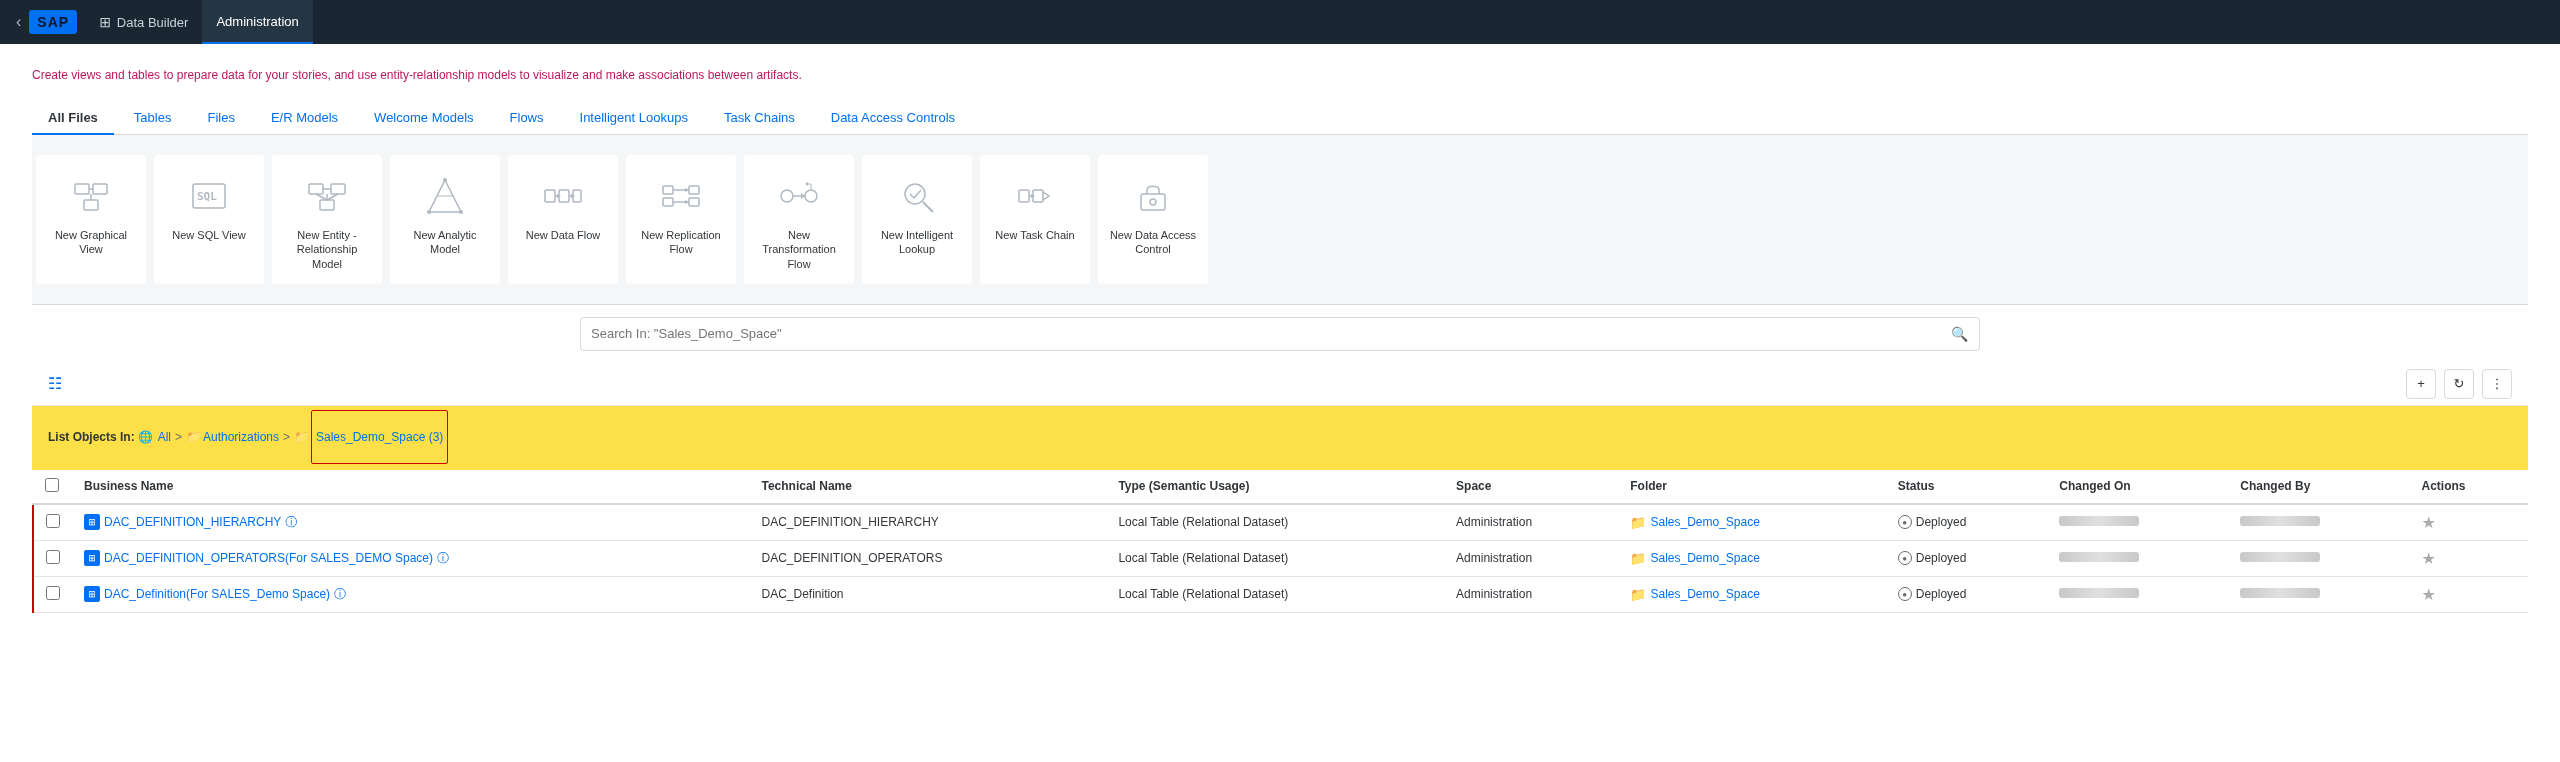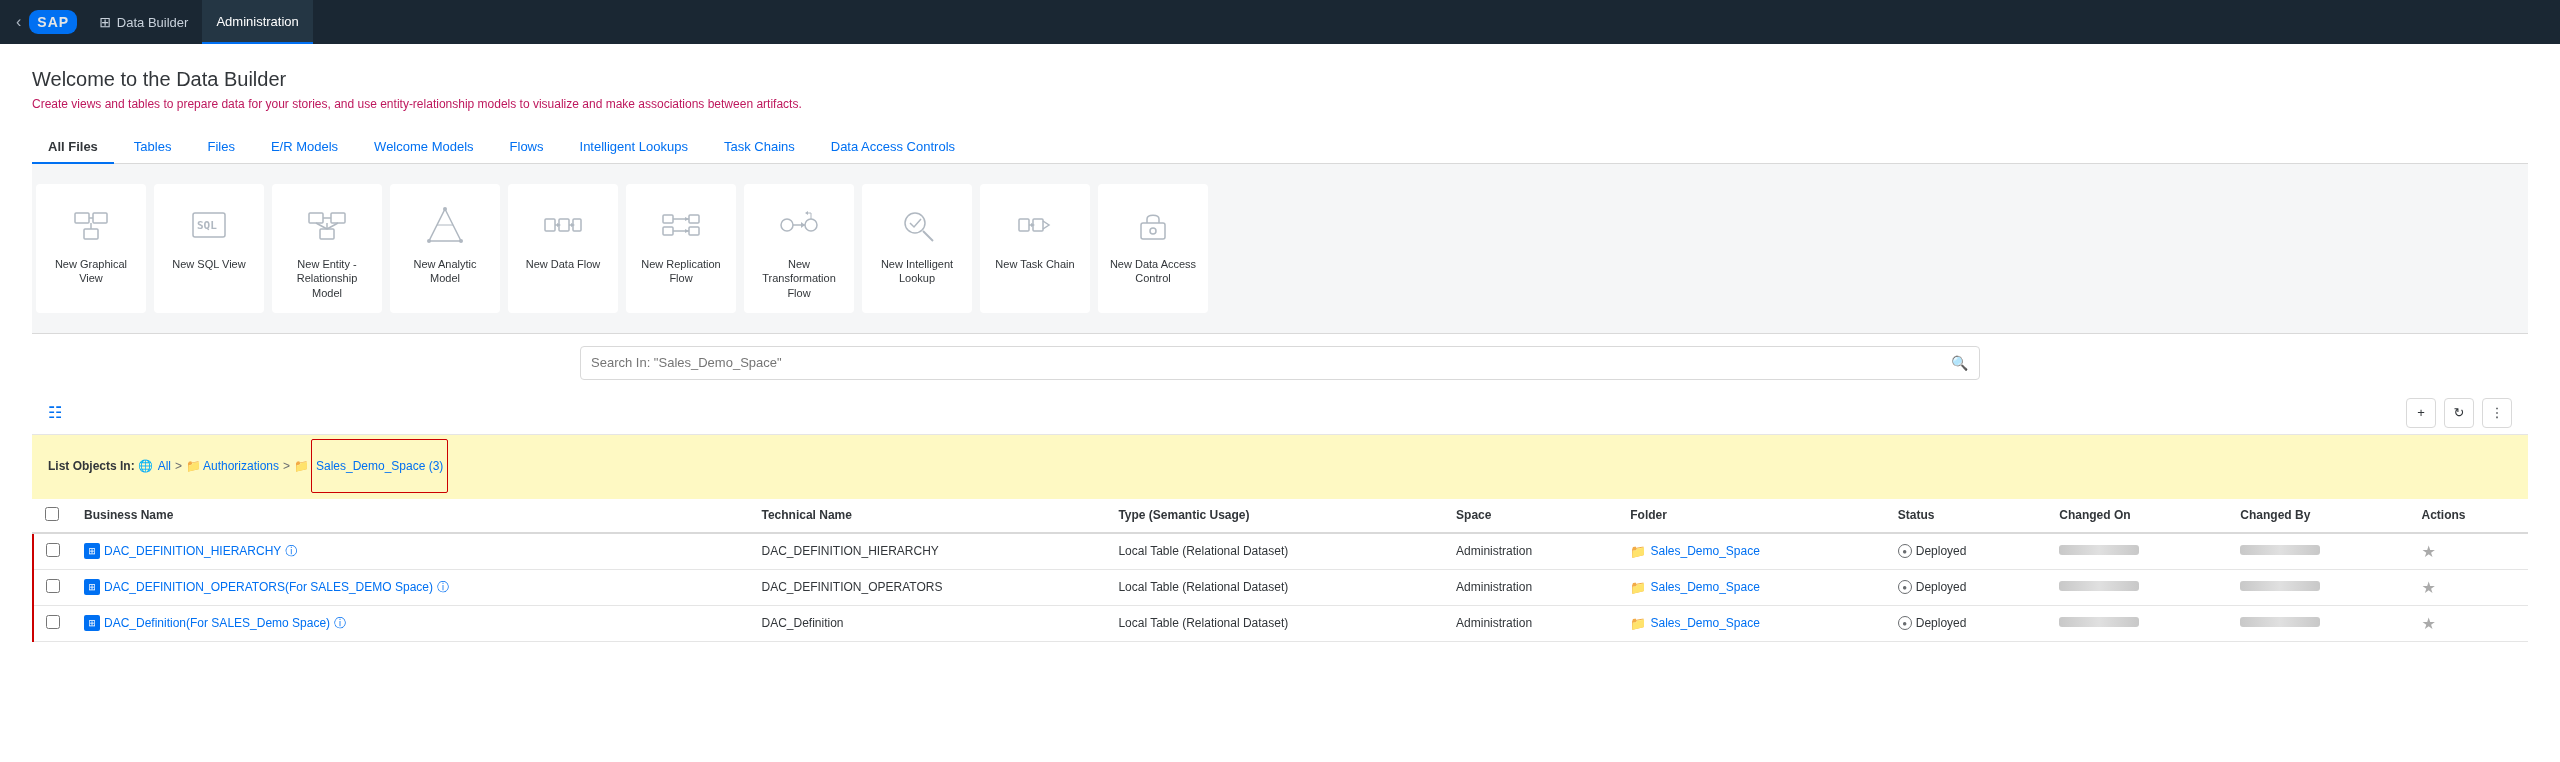--- a/index.html
+++ b/index.html
@@ -15,25 +15,25 @@
       gap: 0;
     }
     .nav-back {
       color: #aab4c0;
       font-size: 16px;
       cursor: pointer;
       padding: 0 8px;
     }
     .sap-logo {
       background: #0070f2;
-      color: #e5e5e5;
+      color: #0f172a;
       font-weight: bold;
       font-size: 14px;
       padding: 4px 8px;
-      border-radius: 9px;
+      border-radius: 3px;
       margin-right: 8px;
       letter-spacing: 1px;
     }
     .nav-item {
       display: flex;
       align-items: center;
       gap: 6px;
       color: #c8d1db;
       padding: 0 14px;
       height: 44px;
@@ -196,21 +196,21 @@
       cursor: pointer;
       color: #32363a;
       background: white;
     }
 
     
     .breadcrumb-row {
       display: flex;
       align-items: center;
       padding: 4px 16px 6px 16px;
-      background: #fef9c3;
+      background: #fde047;
       font-size: 12px;
     }
     .breadcrumb-label {
       color: #32363a;
       font-weight: 600;
       margin-right: 4px;
     }
     .breadcrumb-link {
       color: #0070f2;
       cursor: pointer;
@@ -343,21 +343,20 @@
     <span class="nav-icon">⊞</span>
     <span>Data Builder</span>
   </div>
   <div class="nav-item active">
     <span>Administration</span>
   </div>
 </div>
 
 <div class="main-content">
 
-  <h1 class="page-title">Welcome to the Data Builder</h1>
   <p class="page-subtitle">Create views and tables to prepare data for your stories, and use entity-relationship models to visualize and make associations between artifacts.</p>
 
   <div class="tabs">
     <div class="tab active">All Files</div>
     <div class="tab">Tables</div>
     <div class="tab">Files</div>
     <div class="tab">E/R Models</div>
     <div class="tab">Welcome Models</div>
     <div class="tab">Flows</div>
     <div class="tab">Intelligent Lookups</div>

